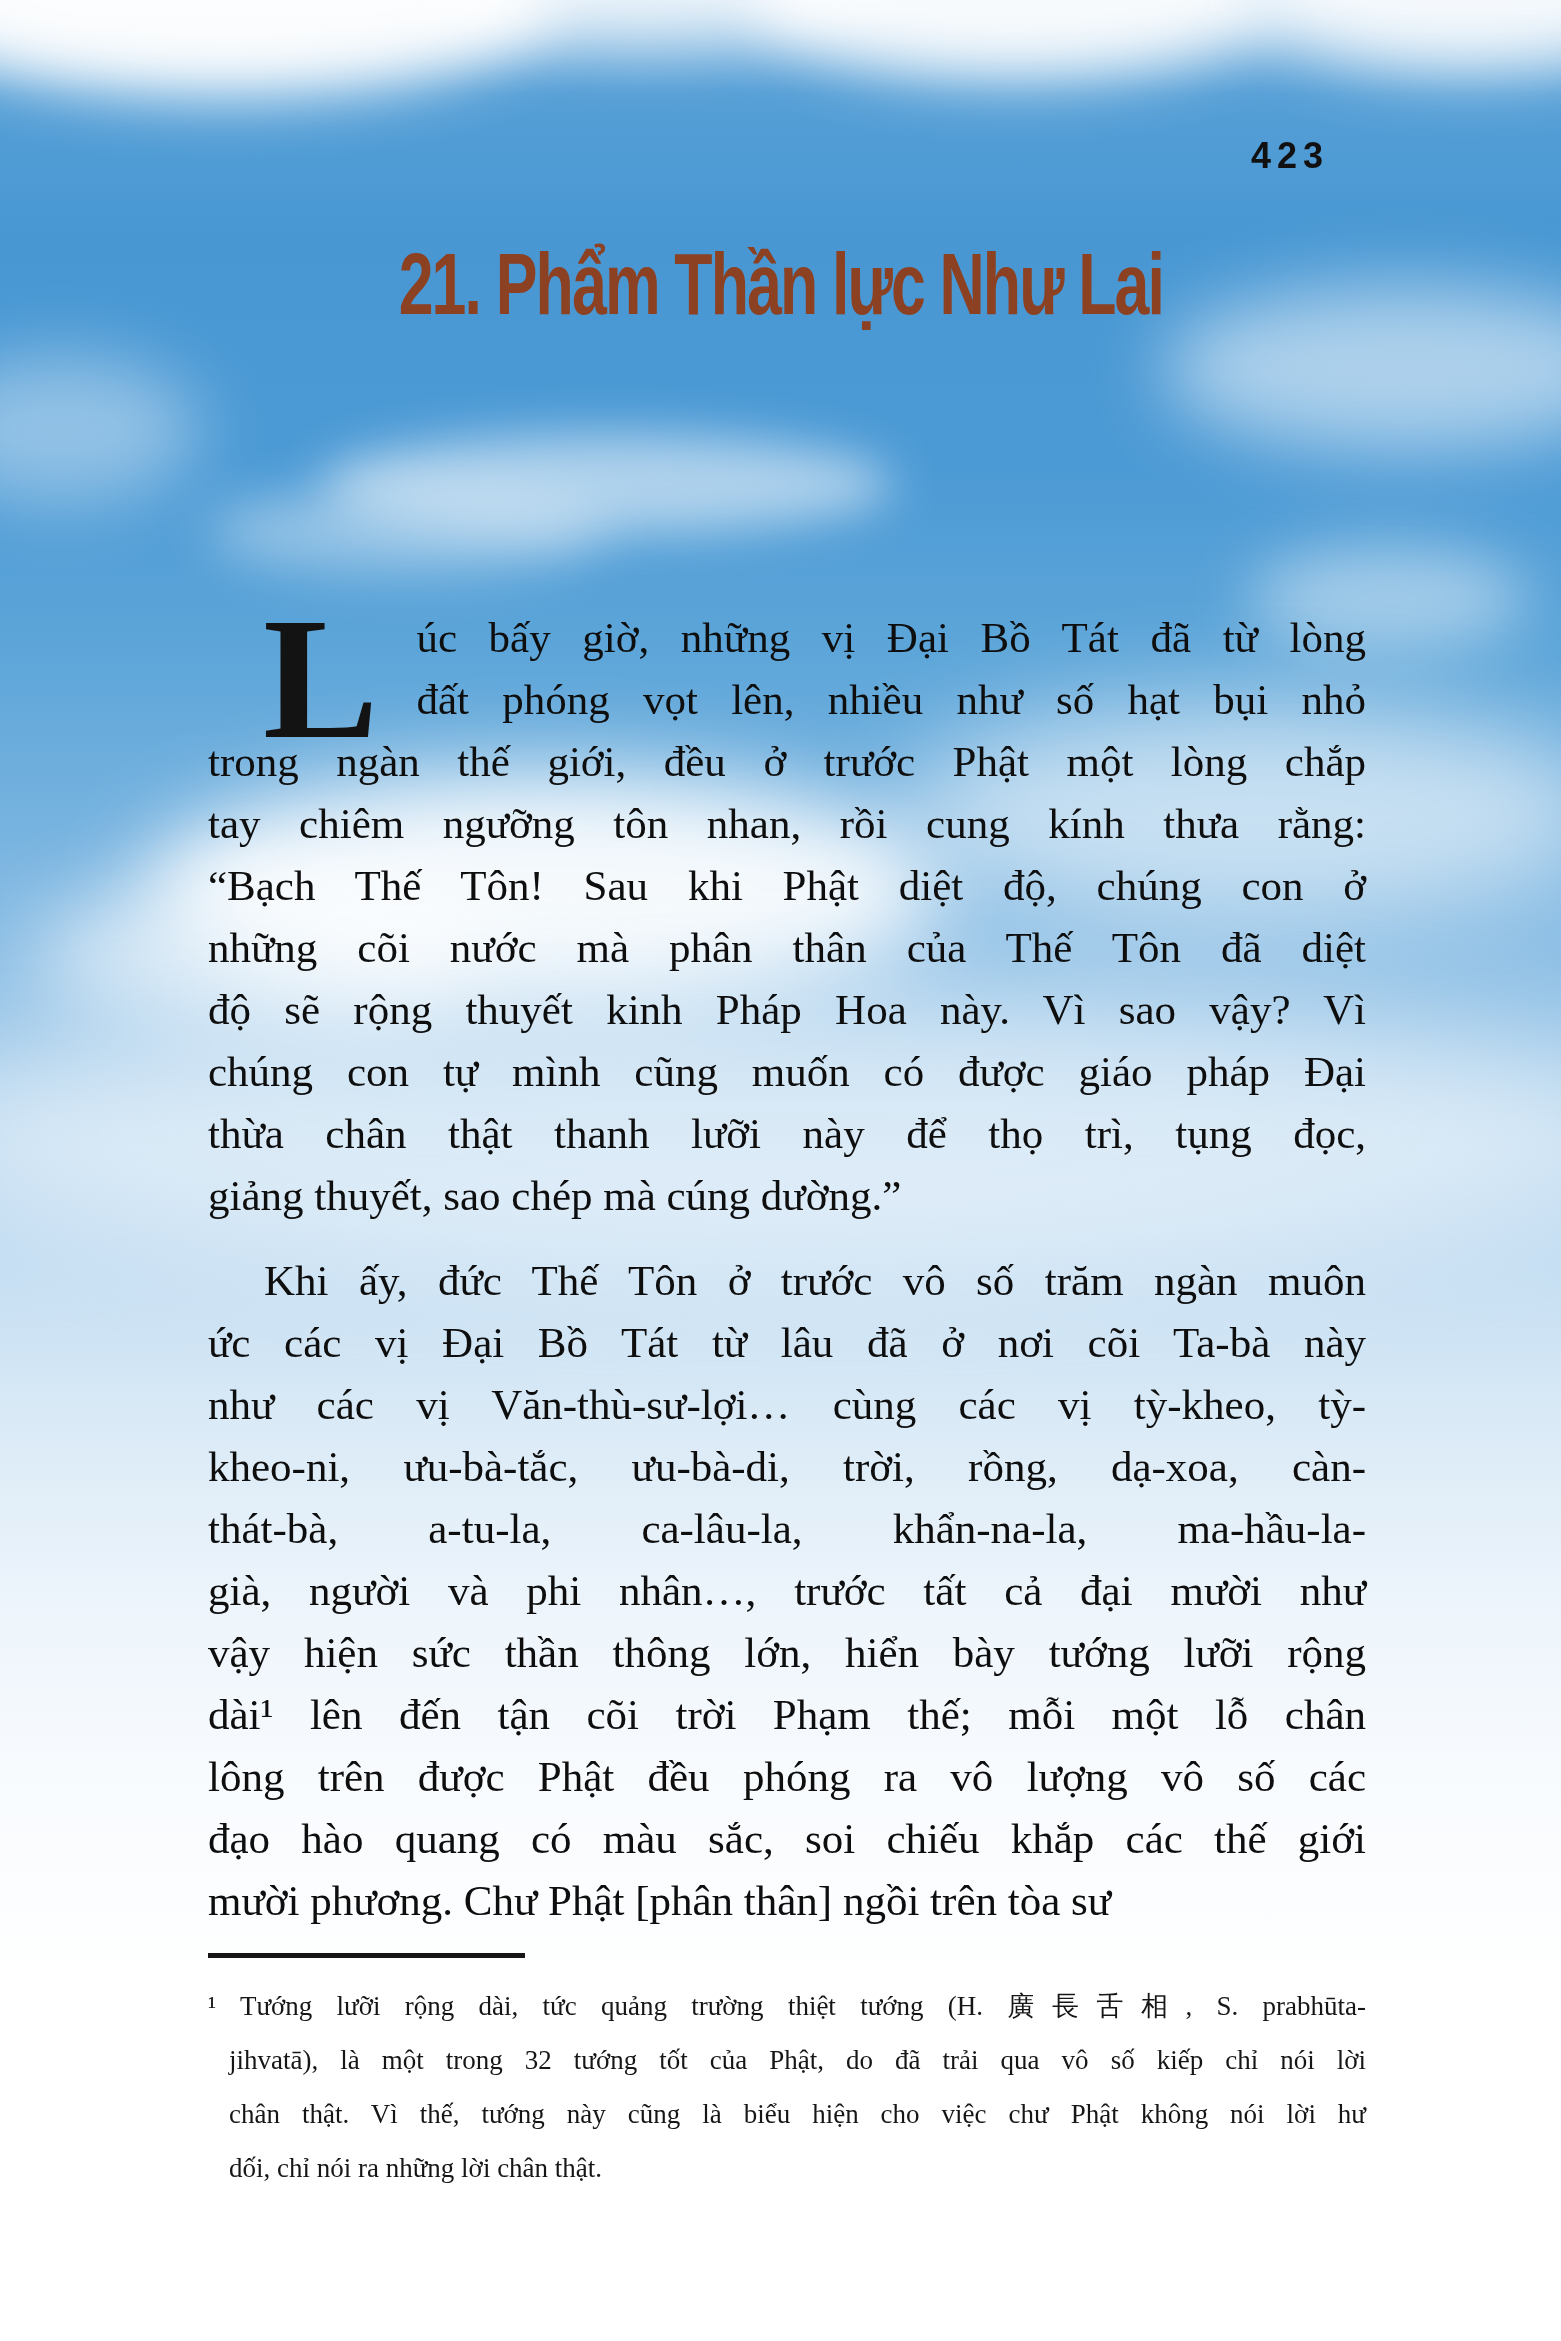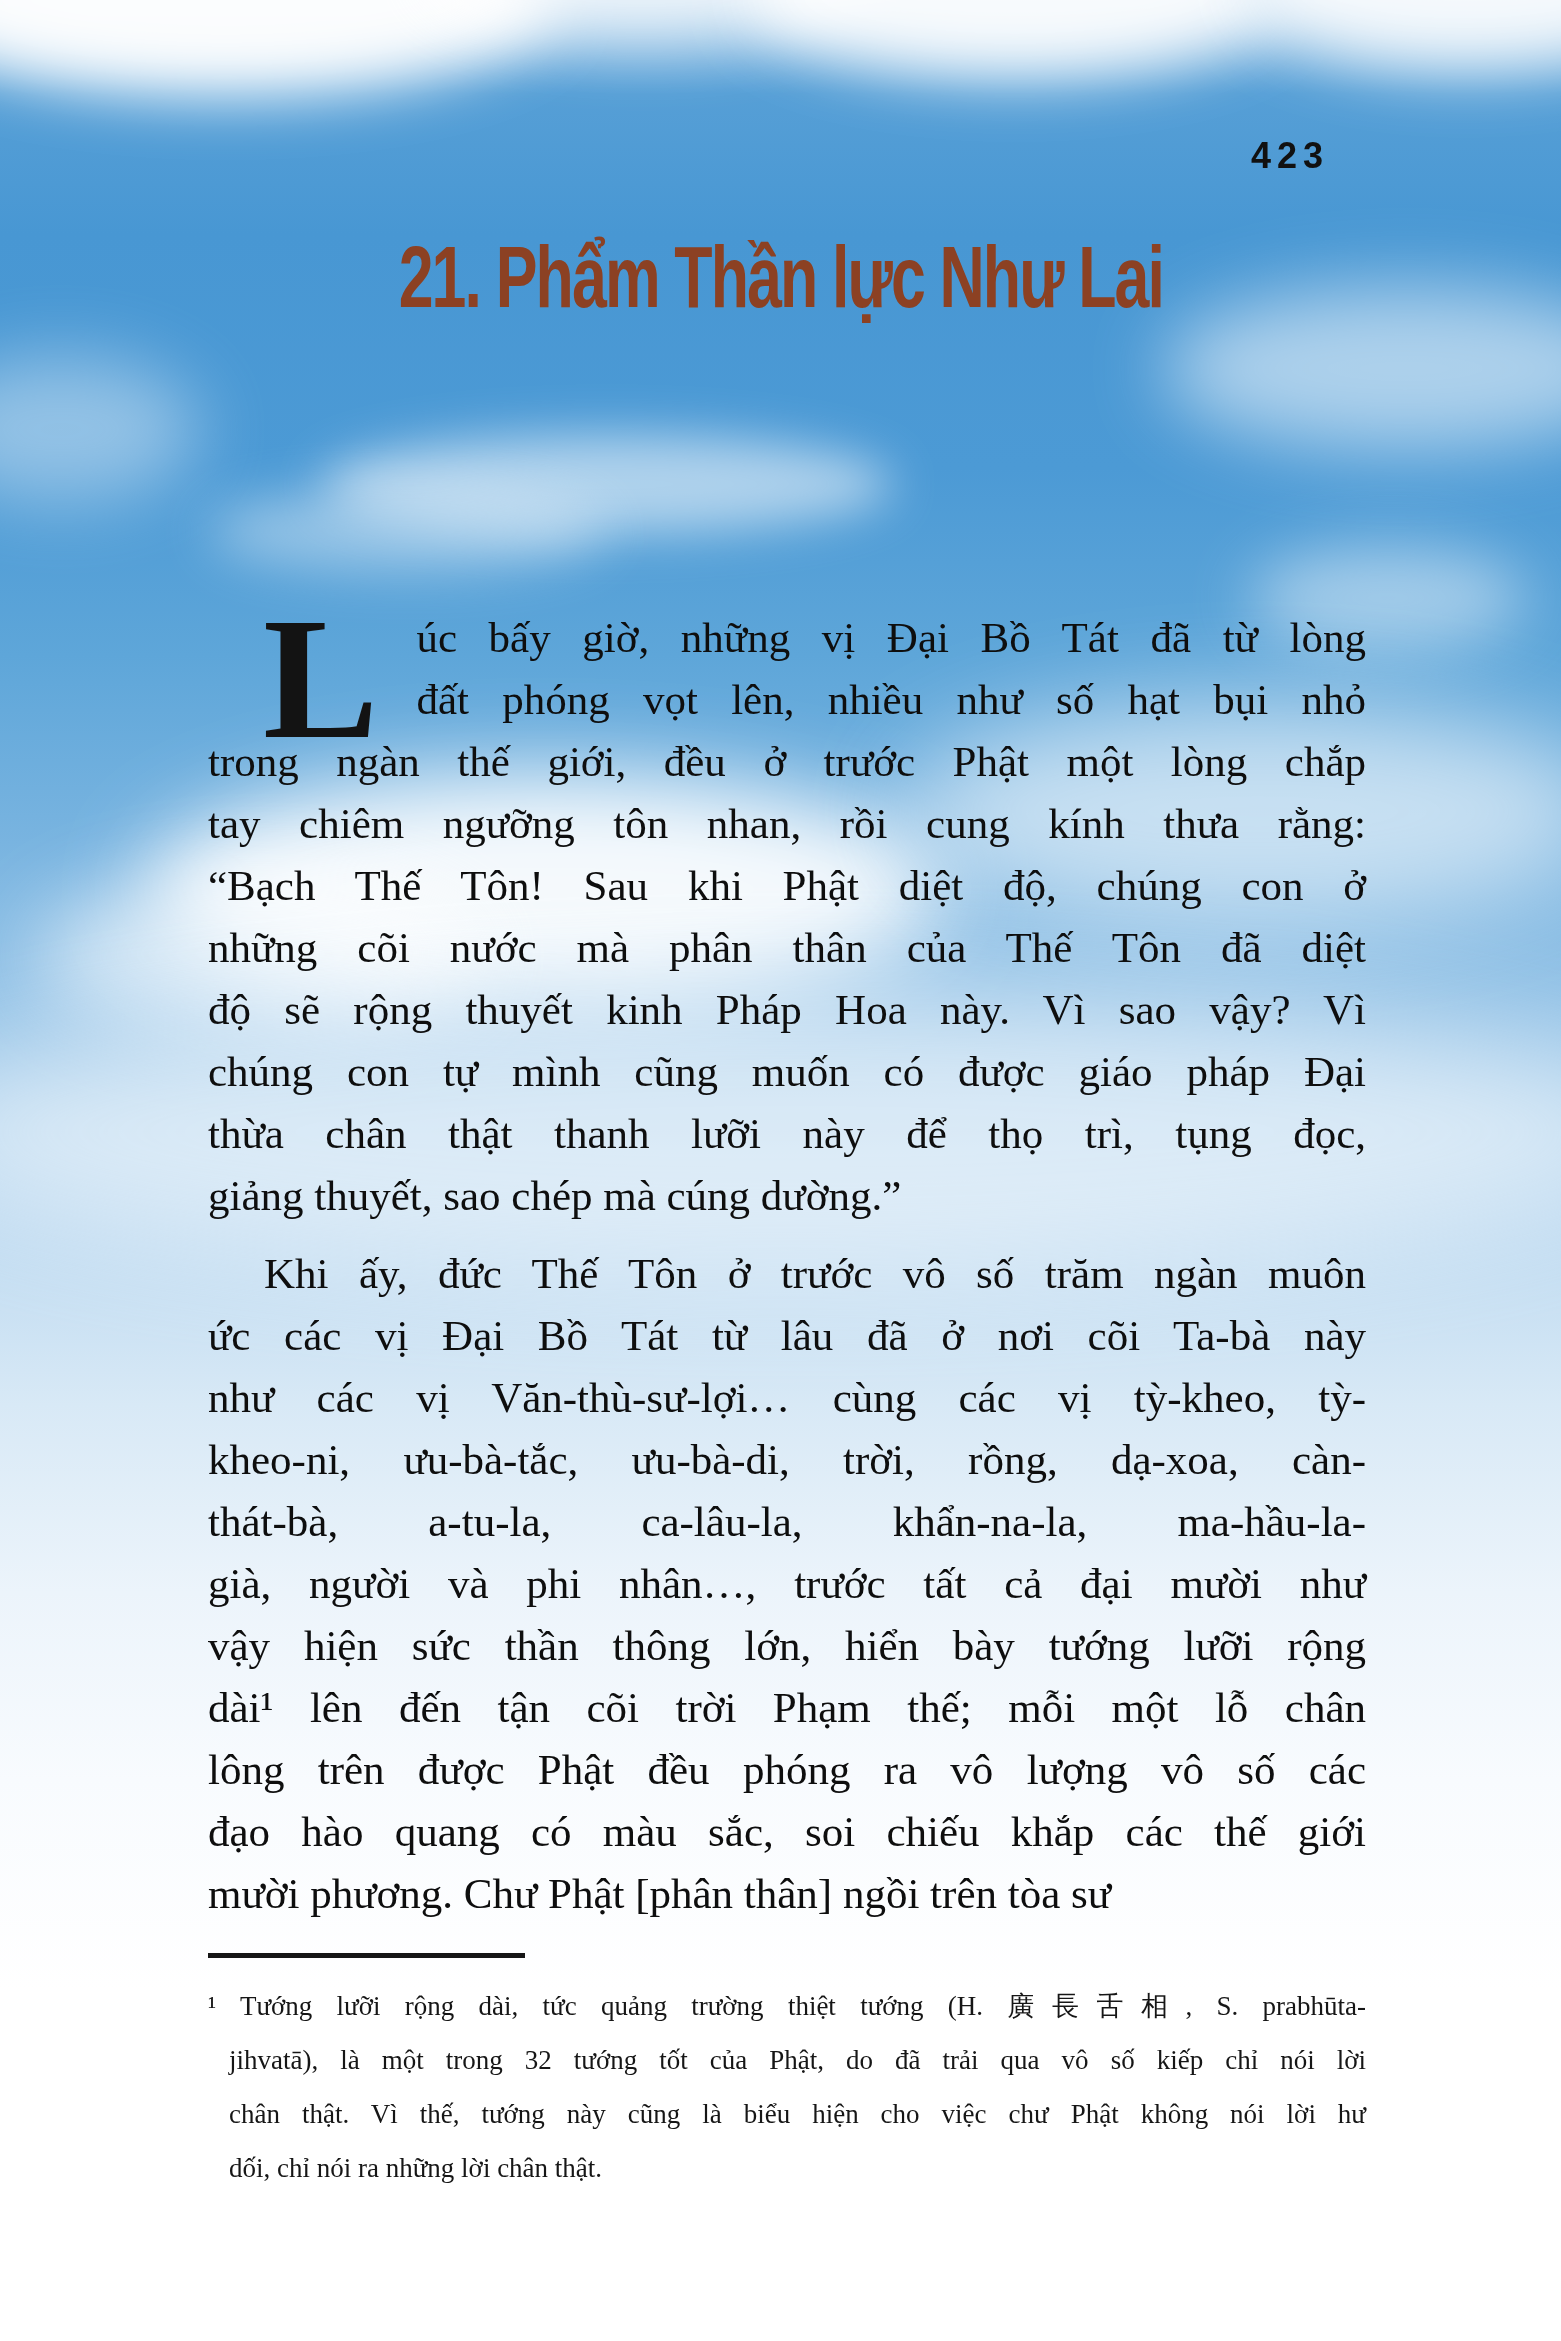--- a/index.html
+++ b/index.html
@@ -24,21 +24,21 @@
     font-family:"Liberation Serif","DejaVu Serif",serif;
   }
   .cloud{position:absolute;background:#ffffff;border-radius:50%;pointer-events:none;}
   .content{position:absolute;left:0;top:0;width:1561px;height:2342px;z-index:5;}
   .pagenum{
     position:absolute;top:135px;right:232px;
     font-family:"Liberation Sans","DejaVu Sans",sans-serif;
     font-weight:bold;font-size:36px;letter-spacing:6px;color:#111;
   }
   .title{
-    position:absolute;left:0;top:229px;width:1561px;
+    position:absolute;left:0;top:236px;width:1561px;
     text-align:center;white-space:nowrap;
   }
   .title .inner{
     display:inline-block;
     font-family:"Liberation Sans","DejaVu Sans",sans-serif;
     font-weight:bold;font-size:87px;line-height:1.1;
     letter-spacing:-2.6px;
     transform:scaleX(0.72);transform-origin:center;
     color:#8c4123;
   }
@@ -50,21 +50,21 @@
   .jlast{text-align:left;text-align-last:left;}
   .dropcap{
     float:left;
     height:123px;
     margin-left:55px;margin-right:38px;
     font-weight:bold;
     font-size:173px;line-height:123px;
     position:relative;top:10.4px;
     color:#131313;
   }
-  .para2{margin-top:16px;}
+  .para2{margin-top:23px;}
   .indent{padding-left:56px;}
   .fnrule{
     position:absolute;left:208px;top:1953px;
     width:317px;height:5.2px;background:#161616;
   }
   .footnote{
     position:absolute;left:208px;top:1979px;width:1158px;
     font-size:27px;line-height:54px;color:#161616;
   }
   .fncont{padding-left:21px;}

